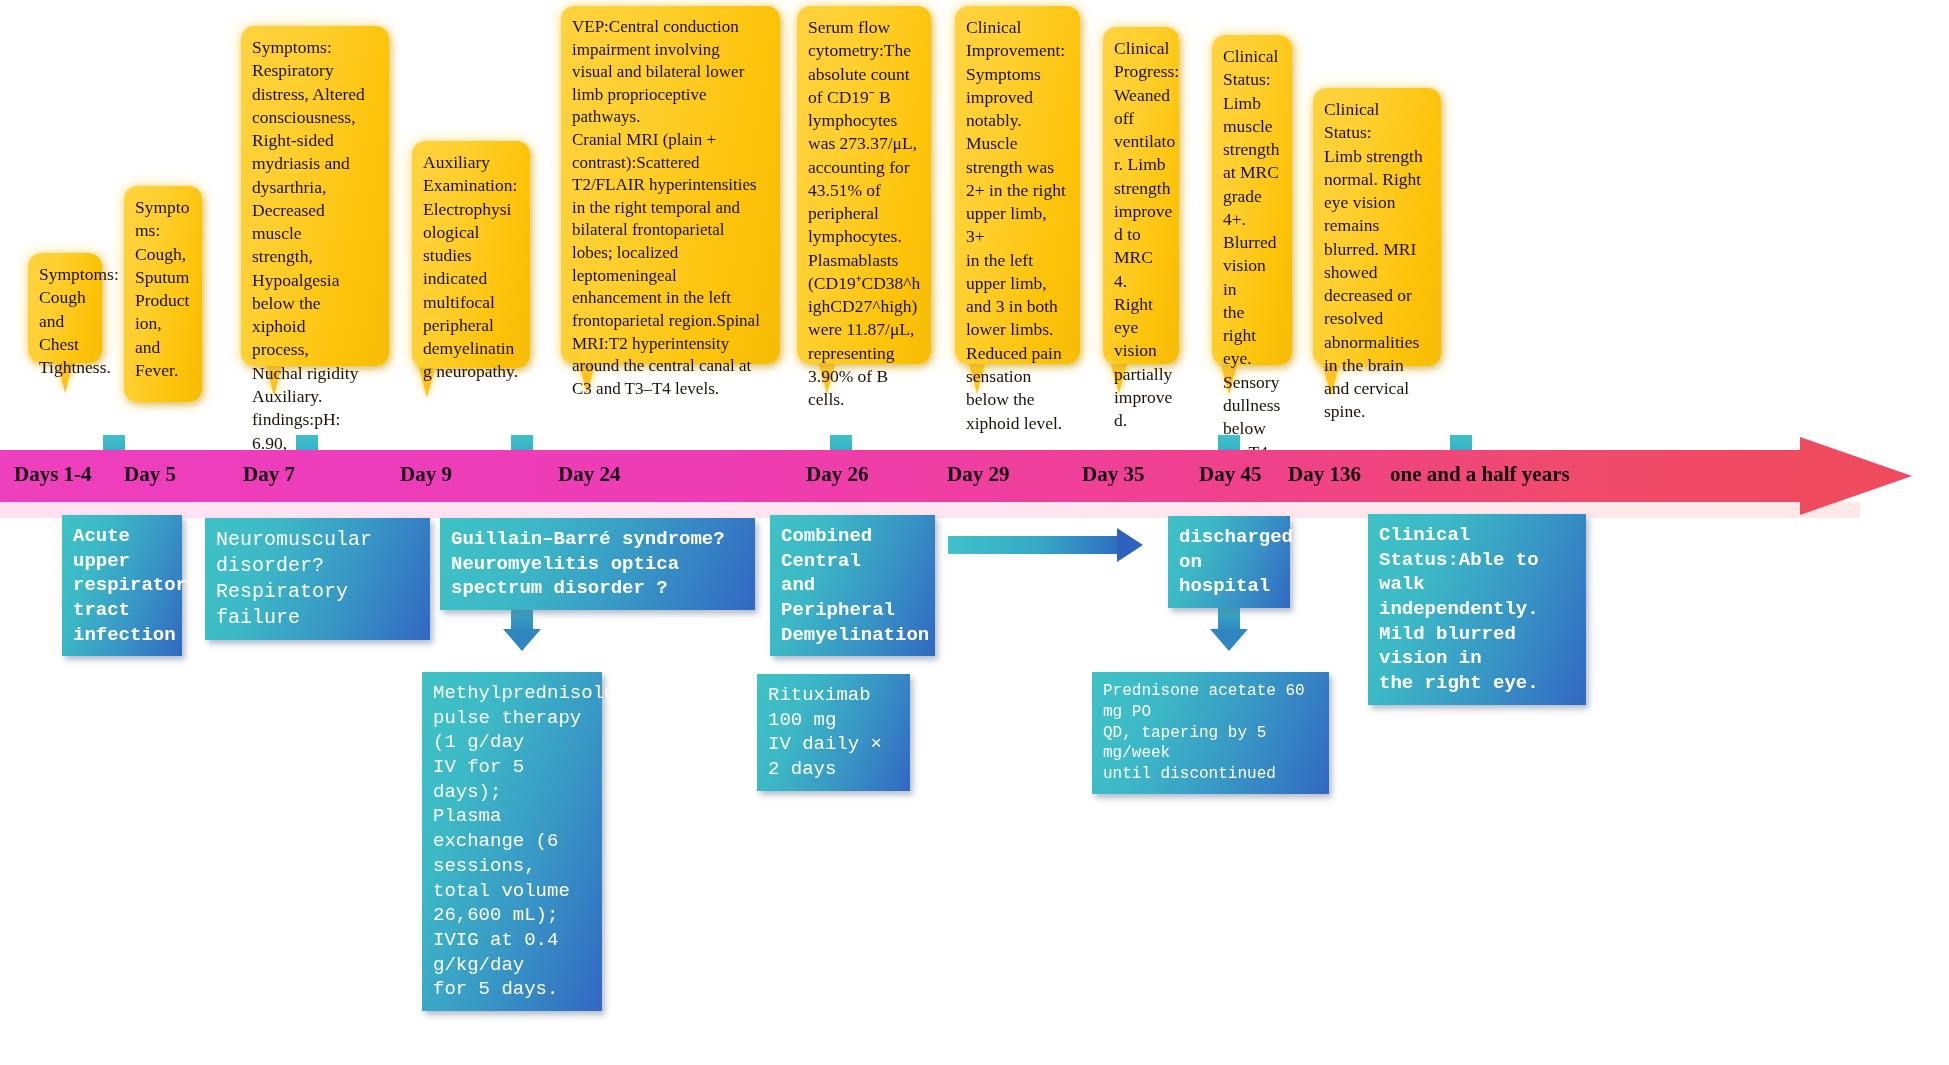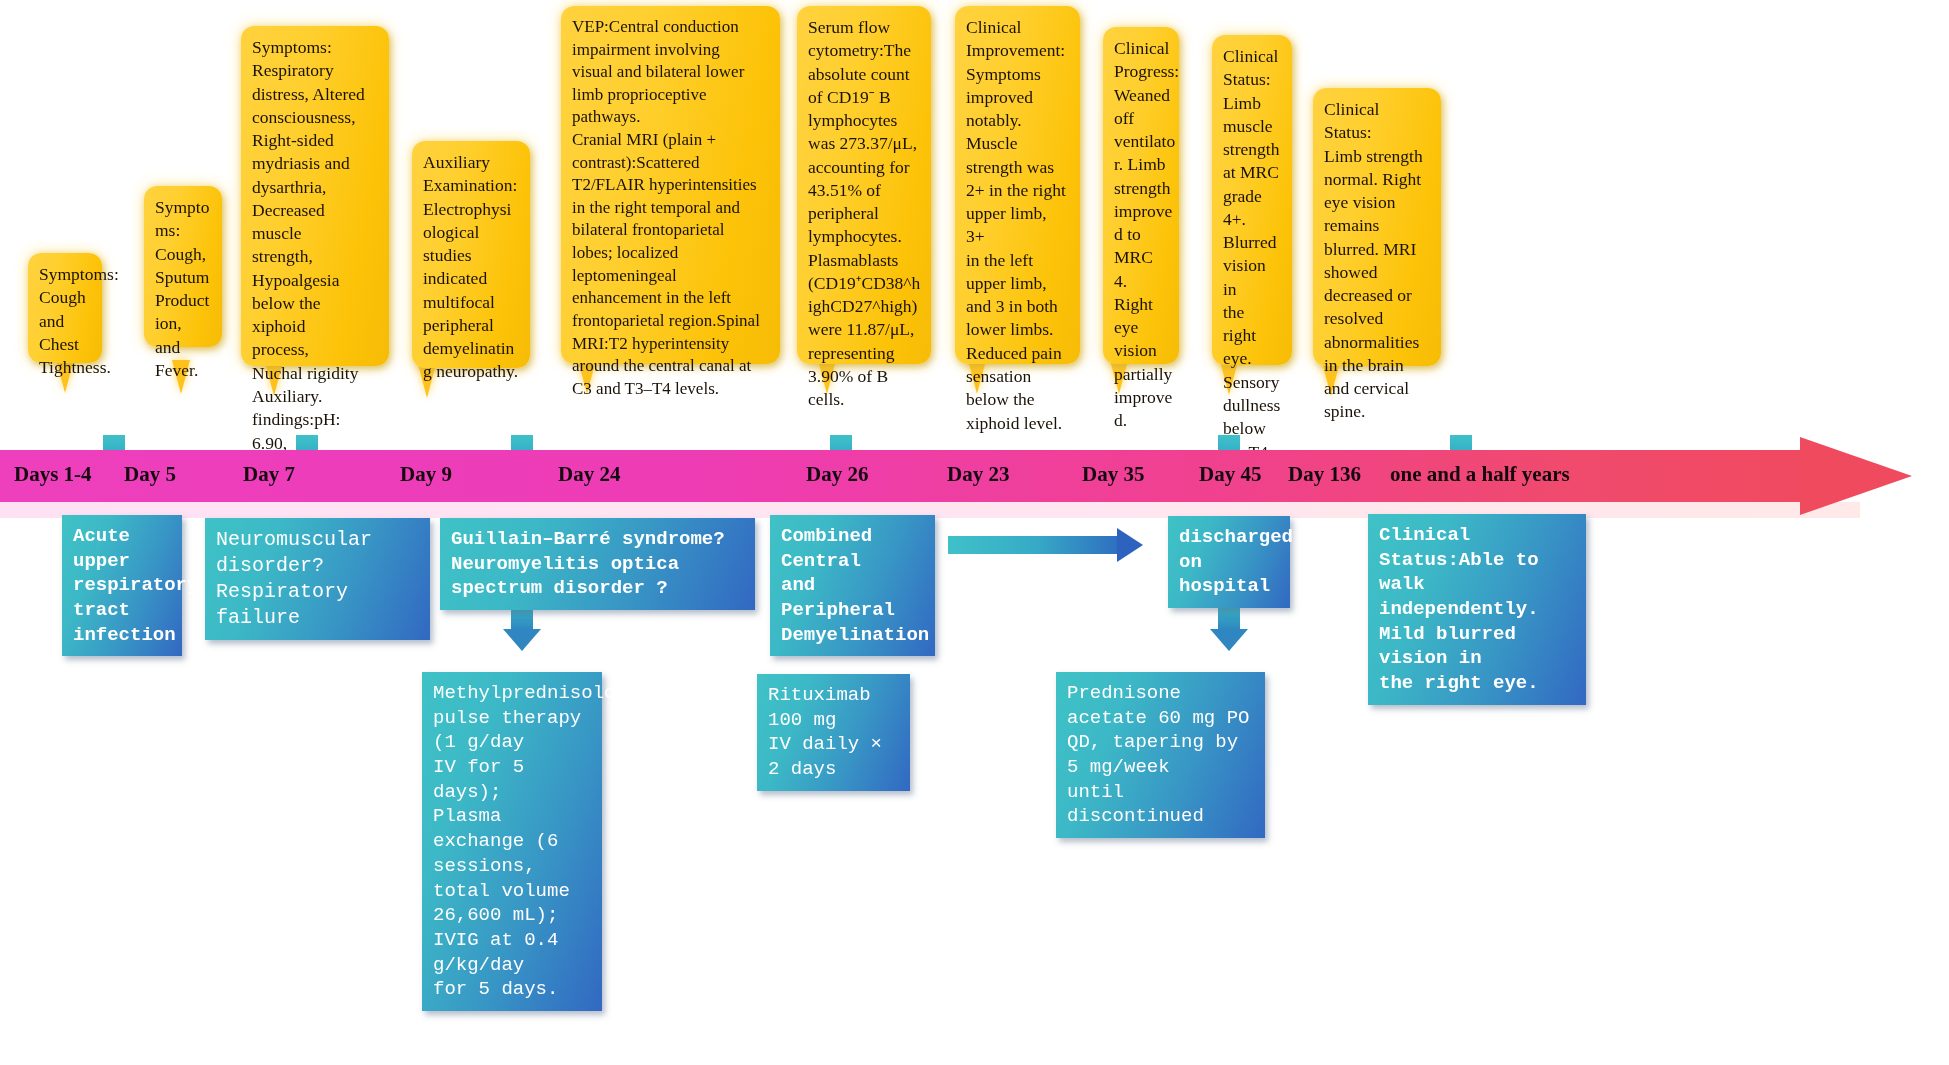--- a/index.html
+++ b/index.html
@@ -97,21 +97,21 @@
 
   <div id="ycards">
       <div class="ptr" style="left: 56px; top: 359px;"></div>
       <div class="ycard" style="left: 28px; top: 253px; width: 74px; height: 110px; font-size: 17.5px;">
         <div class="txt">Symptoms:
 Cough and
 Chest
 Tightness.</div>
       </div>
       <div class="ptr" style="left: 172px; top: 360px;"></div>
-      <div class="ycard" style="left: 144px; top: 186px; width: 78px; height: 161px; font-size: 17.5px;">
+      <div class="ycard" style="left: 124px; top: 186px; width: 78px; height: 216px; font-size: 17.5px;">
         <div class="txt">Sympto
 ms:
 Cough,
 Sputum
 Product
 ion, and
 Fever.</div>
       </div>
       <div class="ptr" style="left: 265px; top: 362px;"></div>
       <div class="ycard" style="left: 241px; top: 26px; width: 148px; height: 340px; font-size: 17.5px;">
@@ -266,21 +266,21 @@
     <div id="tl-bar"></div>
     <div id="tl-head"></div>
   </div>
   <div id="tl-labels">
       <div class="tl-lab" style="left: 14px;">Days 1-4</div>
       <div class="tl-lab" style="left: 124px; text-align: right;">Day 5</div>
       <div class="tl-lab" style="left: 243px;">Day 7</div>
       <div class="tl-lab" style="left: 400px;">Day 9</div>
       <div class="tl-lab" style="left: 558px;">Day 24</div>
       <div class="tl-lab" style="left: 806px;">Day 26</div>
-      <div class="tl-lab" style="left: 947px;">Day 23</div>
+      <div class="tl-lab" style="left: 947px;">Day 29</div>
       <div class="tl-lab" style="left: 1082px;">Day 35</div>
       <div class="tl-lab" style="left: 1199px;">Day 45</div>
       <div class="tl-lab" style="left: 1288px; text-align: center;">Day 136</div>
       <div class="tl-lab" style="left: 1390px;">one and a half years</div>
     </div>
 
   <div id="connectors">
       <div class="barrow" style="left: 95px; top: 435px; width: 38px; height: 58px;">
         <div class="shaft" style="height: 38px;"></div>
         <div class="head" style="top: 37px;"></div>
@@ -361,20 +361,20 @@
 Plasma exchange (6
 sessions, total volume
 26,600 mL);
 IVIG at 0.4 g/kg/day
 for 5 days.</div>
       </div>
       <div class="bbox thin" style="left: 757px; top: 674px; width: 153px; min-height: 56px; font-size: 19px;">
         <div class="txt">Rituximab 100 mg
 IV daily × 2 days</div>
       </div>
-      <div class="bbox thin" style="left: 1056px; top: 672px; width: 209px; min-height: 76px; font-size: 19px;">
+      <div class="bbox thin" style="left: 1092px; top: 672px; width: 237px; min-height: 76px; font-size: 16px;">
         <div class="txt">Prednisone acetate 60 mg PO
 QD, tapering by 5 mg/week
 until discontinued</div>
       </div>
     </div>
 
 </div>
 
 </body></html>

